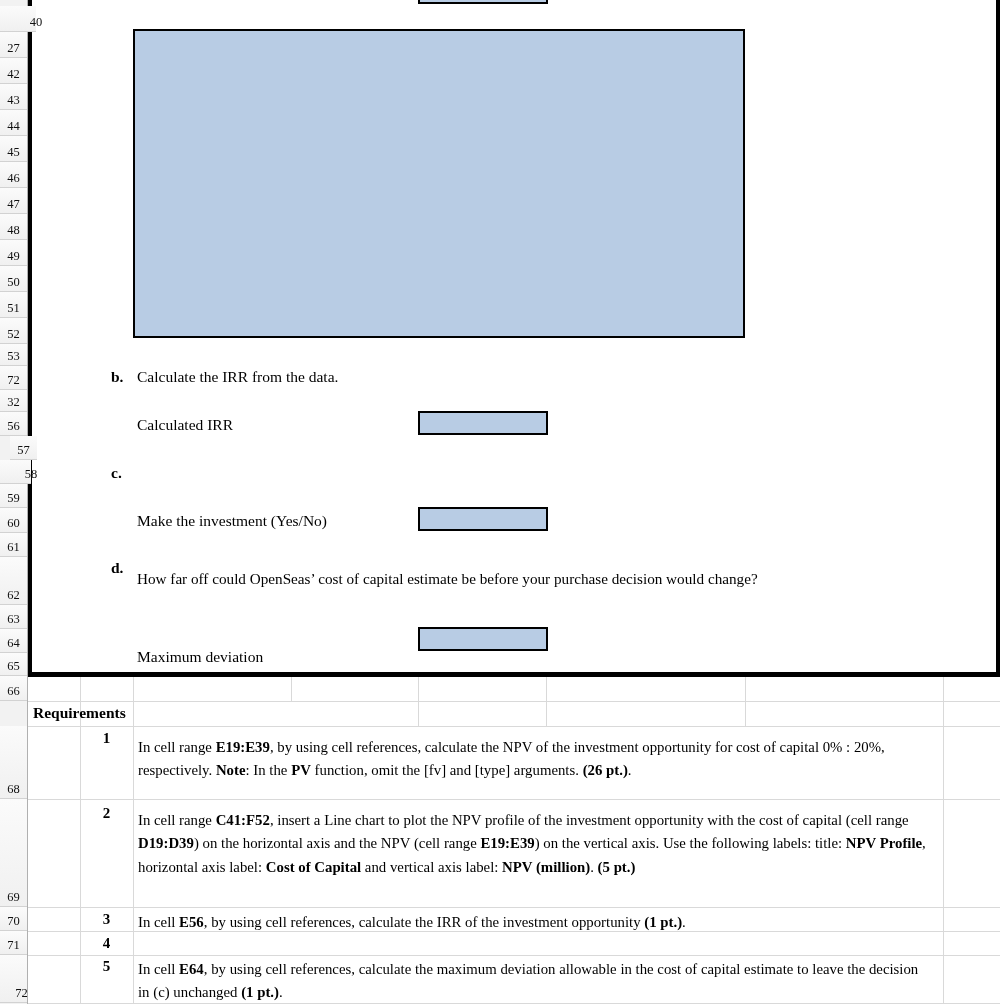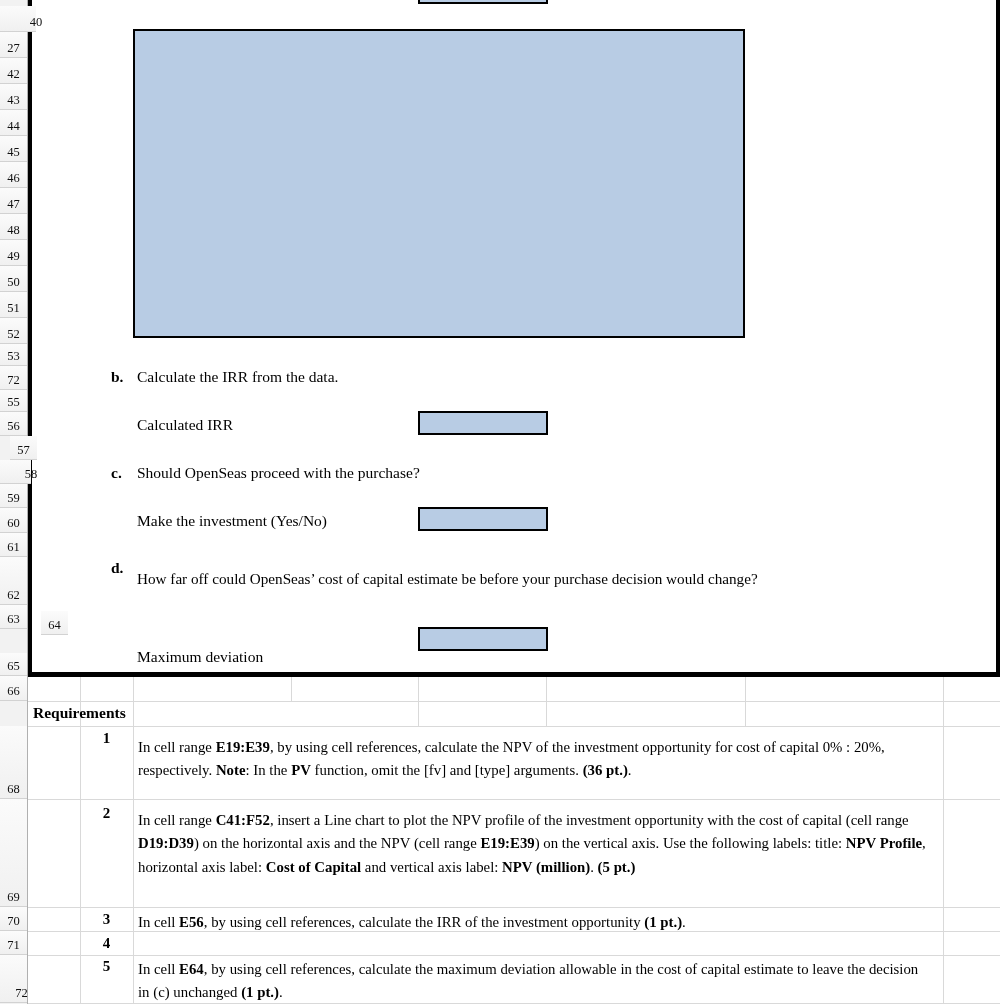--- a/index.html
+++ b/index.html
@@ -150,21 +150,20 @@
 
   <div class="chartbox" style="left:133px; top:29px; width:612px; height:309px;"></div>
 
   <div class="marker" style="left:111px; top:368px;">b.</div>
   <div class="txt" style="left:137px; top:368px;">Calculate the IRR from the data.</div>
 
   <div class="txt" style="left:137px; top:416px;">Calculated IRR</div>
   <div class="inputbox" style="left:418px; top:411px; width:130px; height:24px;"></div>
 
   <div class="marker" style="left:111px; top:464px;">c.</div>
-  <div class="txt" style="left:137px; top:464px;">Should OpenSeas proceed with the purchase?</div>
 
   <div class="txt" style="left:137px; top:512px;">Make the investment (Yes/No)</div>
   <div class="inputbox" style="left:418px; top:507px; width:130px; height:24px;"></div>
 
   <div class="marker" style="left:111px; top:559px;">d.</div>
   <div class="txt" style="left:137px; top:570px; font-size:15.2px;">How far off could OpenSeas’ cost of capital estimate be before your purchase decision would change?</div>
 
   <div class="txt" style="left:137px; top:632px;margin-top:16px;">Maximum deviation</div>
   <div class="inputbox" style="left:418px; top:627px; width:130px; height:24px;"></div>
 
@@ -182,21 +181,21 @@
   <div class="gline-h" style="left:28px; top:726px; width:972px;"></div>
   <div class="gline-h" style="left:28px; top:799px; width:972px;"></div>
   <div class="gline-h" style="left:28px; top:907px; width:972px;"></div>
   <div class="gline-h" style="left:28px; top:931px; width:972px;"></div>
   <div class="gline-h" style="left:28px; top:955px; width:972px;"></div>
   <div class="gline-h" style="left:28px; top:1003px; width:972px;"></div>
 
   <div class="req-title" style="left:33px; top:704px;">Requirements</div>
 
   <div class="req-num" style="left:83px; top:730px; width:47px;">1</div>
-  <div class="req-text" style="left:138px; top:736px; width:800px;"><span>In cell range </span><b>E19:E39</b><span>, by using cell references, calculate the NPV of the investment opportunity for cost of capital 0% : 20%, respectively. </span><b>Note</b><span>: In the </span><b>PV</b><span> function, omit the [fv] and [type] arguments. </span><b>(36 pt.)</b><span>.</span></div>
+  <div class="req-text" style="left:138px; top:736px; width:800px;"><span>In cell range </span><b>E19:E39</b><span>, by using cell references, calculate the NPV of the investment opportunity for cost of capital 0% : 20%, respectively. </span><b>Note</b><span>: In the </span><b>PV</b><span> function, omit the [fv] and [type] arguments. </span><b>(26 pt.)</b><span>.</span></div>
 
   <div class="req-num" style="left:83px; top:805px; width:47px;">2</div>
   <div class="req-text" style="left:138px; top:809px; width:800px;"><span>In cell range </span><b>C41:F52</b><span>, insert a Line chart to plot the NPV profile of the investment opportunity with the cost of capital (cell range </span><b>D19:D39</b><span>) on the horizontal axis and the NPV (cell range </span><b>E19:E39</b><span>) on the vertical axis. Use the following labels: title: </span><b>NPV Profile</b><span>, horizontal axis label: </span><b>Cost of Capital</b><span> and vertical axis label: </span><b>NPV (million)</b><span>. </span><b>(5 pt.)</b></div>
 
   <div class="req-num" style="left:83px; top:911px; width:47px;">3</div>
   <div class="req-text" style="left:138px; top:911px; width:800px;"><span>In cell </span><b>E56</b><span>, by using cell references, calculate the IRR of the investment opportunity </span><b>(1 pt.)</b><span>.</span></div>
 
   <div class="req-num" style="left:83px; top:935px; width:47px;">4</div>
 
   <div class="req-num" style="left:83px; top:958px; width:47px;">5</div>
@@ -212,30 +211,30 @@
       <div class="rowhdr" style="top: 136px; height: 26px;">45</div>
       <div class="rowhdr" style="top: 162px; height: 26px;">46</div>
       <div class="rowhdr" style="top: 188px; height: 26px;">47</div>
       <div class="rowhdr" style="top: 214px; height: 26px;">48</div>
       <div class="rowhdr" style="top: 240px; height: 26px;">49</div>
       <div class="rowhdr" style="top: 266px; height: 26px;">50</div>
       <div class="rowhdr" style="top: 292px; height: 26px;">51</div>
       <div class="rowhdr" style="top: 318px; height: 26px;">52</div>
       <div class="rowhdr" style="top: 344px; height: 22px;">53</div>
       <div class="rowhdr" style="top: 366px; height: 24px;">72</div>
-      <div class="rowhdr" style="top: 390px; height: 22px;">55</div>
+      <div class="rowhdr" style="top: 390px; height: 22px;">32</div>
       <div class="rowhdr" style="top: 412px; height: 24px;">56</div>
       <div class="rowhdr" style="top: 436px; height: 24px; margin-left: 10px;">57</div>
       <div class="rowhdr" style="top: 460px; height: 24px; padding-left: 31px;">58</div>
       <div class="rowhdr" style="top: 484px; height: 24px;">59</div>
       <div class="rowhdr" style="top: 508px; height: 25px;">60</div>
       <div class="rowhdr" style="top: 533px; height: 24px;">61</div>
       <div class="rowhdr" style="top: 557px; height: 48px;">62</div>
       <div class="rowhdr" style="top: 605px; height: 24px;">63</div>
-      <div class="rowhdr" style="top: 611px; height: 24px; margin-left: 41px;">64</div>
+      <div class="rowhdr" style="top: 629px; height: 24px;">64</div>
       <div class="rowhdr" style="top: 653px; height: 23px;">65</div>
       <div class="rowhdr" style="top: 676px; height: 25px;">66</div>
       <div class="rowhdr" style="top: 742px; height: 25px;">67</div>
       <div class="rowhdr" style="top: 726px; height: 73px;">68</div>
       <div class="rowhdr" style="top: 799px; height: 108px;">69</div>
       <div class="rowhdr" style="top: 907px; height: 24px;">70</div>
       <div class="rowhdr" style="top: 931px; height: 24px;">71</div>
       <div class="rowhdr" style="top: 955px; height: 48px; padding-left: 16px;">72</div>
     </div>
 

